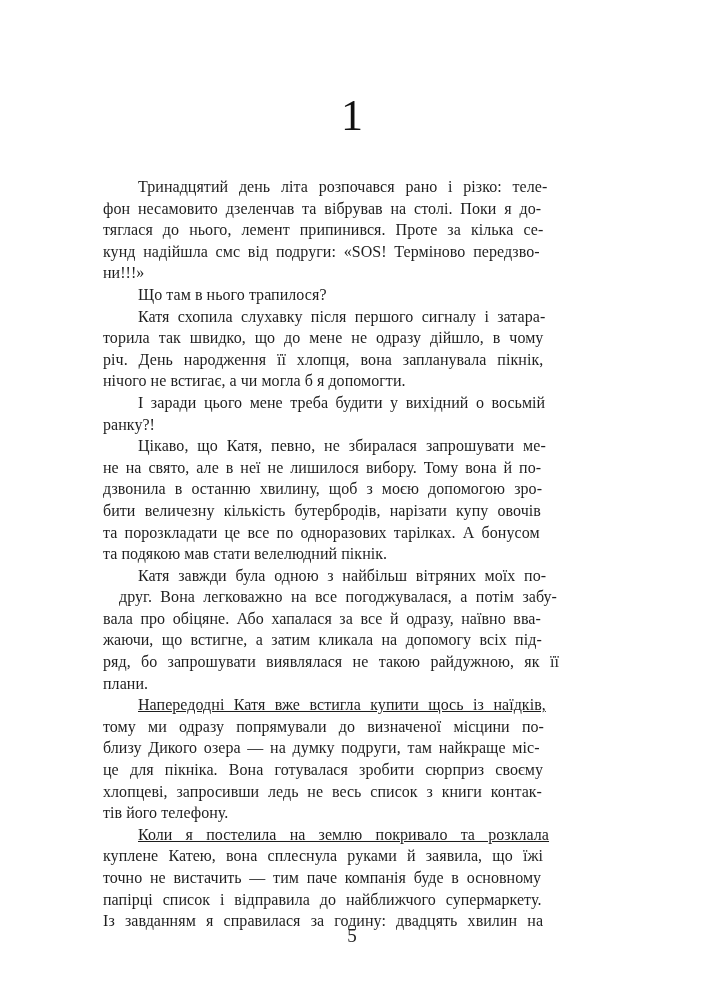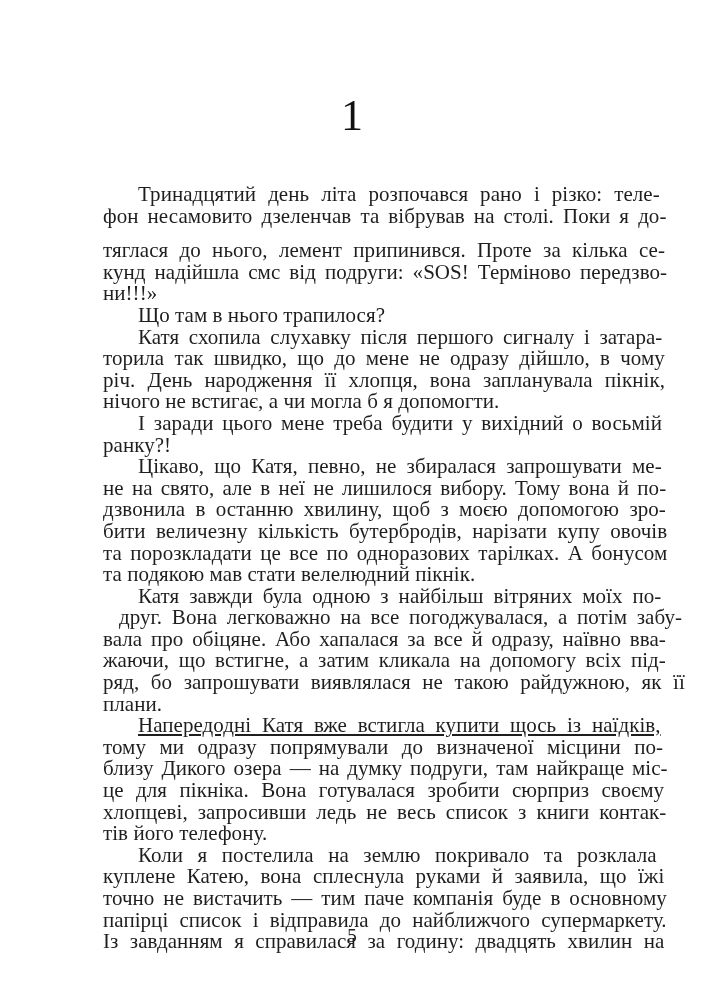--- a/index.html
+++ b/index.html
@@ -27,23 +27,23 @@
       left: 0;
       width: 704px;
       text-align: center;
       font-size: 44px;
       line-height: 56px;
       color: #111111;
     }
     .text-block {
       position: absolute;
       left: 103px;
-      top: 184px;
+      top: 176px;
       width: 498px;
-      font-size: 21px;
+      font-size: 16px;
       line-height: 21.6px;
       text-align: justify;
       letter-spacing: 0.05px;
     }
     .line {
       display: block;
       height: 21.6px;
       white-space: nowrap;
       text-align: justify;
       text-align-last: justify;
@@ -65,21 +65,21 @@
 </head>
 <body>
 
 <div class="page">
   <div class="chapter-number">1</div>
 
   <div class="text-block" id="text-block">
       <div class="paragraph">
         <span class="line indent" style="display: block; width: auto; word-spacing: 6.71429px; text-align-last: left;">Тринадцятий день літа розпочався рано і різко: теле-</span>
         <span class="line" style="display: block; width: auto; word-spacing: 3.77778px; text-align-last: left;">фон несамовито дзеленчав та вібрував на столі. Поки я до-</span>
-        <span class="line" style="display: block; width: auto; word-spacing: 6px; text-align-last: left; margin-top: 13px;">тяглася до нього, лемент припинився. Проте за кілька се-</span>
+        <span class="line" style="display: block; width: auto; word-spacing: 6px; text-align-last: left;">тяглася до нього, лемент припинився. Проте за кілька се-</span>
         <span class="line" style="display: block; width: auto; word-spacing: 3.71429px; text-align-last: left;">кунд надійшла смс від подруги: «SOS! Терміново передзво-</span>
         <span class="line last">ни!!!»</span>
       </div>
       <div class="paragraph">
         <span class="line indent last">Що там в нього трапилося?</span>
       </div>
       <div class="paragraph">
         <span class="line indent" style="display: block; width: auto; word-spacing: 4.28571px; text-align-last: left;">Катя схопила слухавку після першого сигналу і затара-</span>
         <span class="line" style="display: block; width: auto; word-spacing: 4.9px; text-align-last: left;">торила так швидко, що до мене не одразу дійшло, в чому</span>
         <span class="line" style="display: block; width: auto; word-spacing: 6.85714px; text-align-last: left;">річ. День народження її хлопця, вона запланувала пікнік,</span>
@@ -107,21 +107,21 @@
       </div>
       <div class="paragraph">
         <span class="line indent" style="display: block; width: auto; word-spacing: 5.42857px; text-align-last: left; text-decoration: underline;">Напередодні Катя вже встигла купити щось із наїдків,</span>
         <span class="line" style="display: block; width: auto; word-spacing: 8.14286px; text-align-last: left;">тому ми одразу попрямували до визначеної місцини по-</span>
         <span class="line" style="display: block; width: auto; word-spacing: 2.66667px; text-align-last: left;">близу Дикого озера — на думку подруги, там найкраще міс-</span>
         <span class="line" style="display: block; width: auto; word-spacing: 7.14286px; text-align-last: left;">це для пікніка. Вона готувалася зробити сюрприз своєму</span>
         <span class="line" style="display: block; width: auto; word-spacing: 4.75px; text-align-last: left;">хлопцеві, запросивши ледь не весь список з книги контак-</span>
         <span class="line last">тів його телефону.</span>
       </div>
       <div class="paragraph">
-        <span class="line indent" style="display: block; width: auto; word-spacing: 9.14286px; text-align-last: left;">Коли я постелила на землю покривало та розклала</span>
+        <span class="line indent" style="display: block; width: auto; word-spacing: 9.14286px; text-align-last: left; text-decoration: underline;">Коли я постелила на землю покривало та розклала</span>
         <span class="line" style="display: block; width: auto; word-spacing: 6.125px; text-align-last: left;">куплене Катею, вона сплеснула руками й заявила, що їжі</span>
         <span class="line" style="display: block; width: auto; word-spacing: 3.66667px; text-align-last: left;">точно не вистачить — тим паче компанія буде в основному</span>
         <span class="line" style="display: block; width: auto; word-spacing: 5.83333px; text-align-last: left;">папірці список і відправила до найближчого супермаркету.</span>
         <span class="line" style="display: block; width: auto; word-spacing: 6.125px; text-align-last: left;">Із завданням я справилася за годину: двадцять хвилин на</span>
       </div>
     </div>
 
   <div class="page-number">5</div>
 </div>
 

